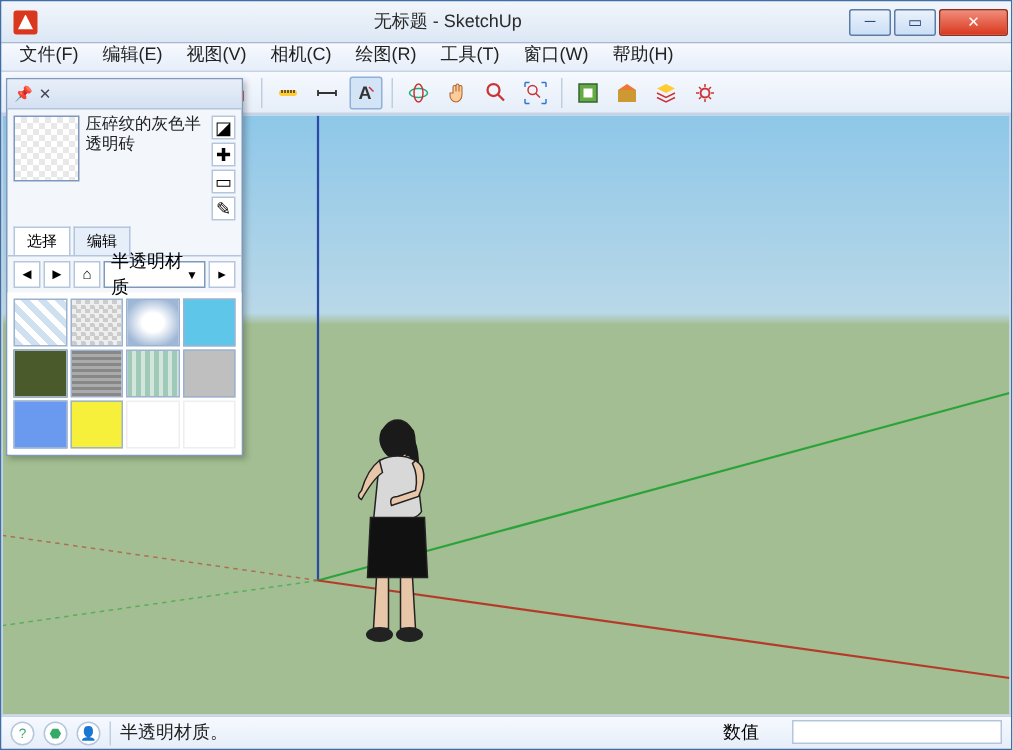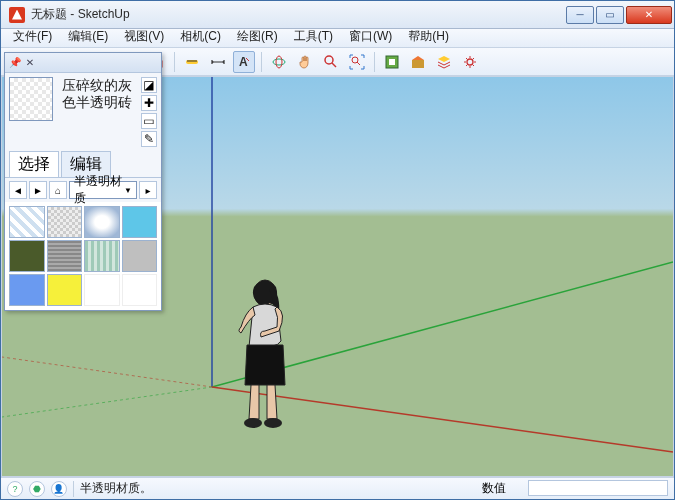--- a/index.html
+++ b/index.html
@@ -2,21 +2,21 @@
 <html><head>
 <meta charset="utf-8">
 <style>
 * { margin:0; padding:0; box-sizing:border-box; font-family:"Microsoft YaHei","SimSun",Tahoma,sans-serif; font-size:12px; }
 html,body { width:675px; height:500px; overflow:hidden; background:#fff; }
 .window { width:675px; height:500px; border:1px solid #3f6ea5; display:flex; flex-direction:column; background:#eef2f7; }
 
 .titlebar { height:28px; background:linear-gradient(#f2f6fb,#dce7f5); display:flex; align-items:center; padding:0 2px; border-bottom:1px solid #a8b8cf; }
 .titlebar .app-icon { width:16px; height:16px; background:#d9381e; border-radius:2px; margin:0 6px; position:relative; }
 .titlebar .app-icon::after { content:""; position:absolute; inset:3px; background:#fff; clip-path:polygon(50% 0,100% 100%,0 100%); }
-.titlebar .title { flex:1; color:#2a2a2a; }
+.titlebar .title { flex:1; color:#2a2a2a;text-align:center; }
 .win-btns { display:flex; gap:2px; }
 .win-btn { width:28px; height:18px; border:1px solid #5b7ba7; border-radius:2px; background:linear-gradient(#eaf1fb,#cbdff6); display:flex; align-items:center; justify-content:center; font-size:10px; color:#2a4a7a; cursor:default; }
 .win-btn.close { width:46px; background:linear-gradient(#f08d7a,#d9381e); color:#fff; border-color:#9b2b18; }
 
 .menubar { height:19px; background:linear-gradient(#f6f9fe,#e6eef9); display:flex; align-items:flex-end; padding:0 4px; border-bottom:1px solid #c6d3e4; gap:0; }
 .menubar .menu-item { padding:2px 8px; color:#222; cursor:default; }
 
 .toolbar { height:28px; background:linear-gradient(#f6f9fe,#e6eef9); border-bottom:1px solid #c6d3e4; display:flex; align-items:center; padding:0 4px; gap:4px; }
 .tb-grip { width:5px; height:20px; background:repeating-linear-gradient(0deg,#9bb2d0 0 1px,transparent 1px 3px); margin-right:2px; }
 .tb-btn { width:22px; height:22px; display:flex; align-items:center; justify-content:center; border:1px solid transparent; border-radius:2px; cursor:default; }
@@ -27,25 +27,25 @@
 .workspace { flex:1; position:relative; background:linear-gradient(#8ec7e8 0%,#b9d8e8 33%,#a3be92 35%,#a3be92 100%); border:1px solid #c6d3e4; margin:0; overflow:hidden; }
 .axes { position:absolute; inset:0; }
 .figure { position:absolute; left:215px; top:200px; width:80px; height:155px; }
 
 .panel { position:absolute; left:4px; top:52px; width:158px; background:#f3f6fb; border:1px solid #7f98bd; box-shadow:2px 2px 4px rgba(0,0,0,.25); }
 .panel-head { height:20px; background:linear-gradient(#e8eff9,#d4e1f2); display:flex; align-items:center; padding:0 4px; border-bottom:1px solid #b4c6de; }
 .panel-head .t { flex:1; color:#222; }
 .panel-head .pin,.panel-head .x { width:14px; height:14px; display:flex; align-items:center; justify-content:center; font-size:10px; color:#445; cursor:default; }
 .panel-row1 { display:flex; padding:4px; gap:4px; align-items:flex-start; }
 .swatch-lg { width:44px; height:44px; border:1px solid #7f98bd; background:repeating-conic-gradient(#e8e8e8 0 25%,#fff 0 50%) 0 0/8px 8px; }
-.mat-name { flex:1; font-size:14px; color:#222; line-height:1.2;text-align:center; }
+.mat-name { flex:1; font-size:11px; color:#222; line-height:1.2; }
 .panel-tools { width:16px; display:flex; flex-direction:column; gap:2px; }
 .ptool { width:16px; height:16px; border:1px solid #b4c6de; background:#fff; display:flex; align-items:center; justify-content:center; }
 .tabs { display:flex; border-bottom:1px solid #b4c6de; padding:0 4px; gap:2px; }
-.tab { padding:2px 8px; background:#e6eef9; border:1px solid #b4c6de; border-bottom:none; font-size:16px; cursor:default; }
+.tab { padding:2px 8px; background:#e6eef9; border:1px solid #b4c6de; border-bottom:none; font-size:10px; cursor:default; }
 .tab.active { background:#fff; }
 .nav-row { display:flex; align-items:center; padding:3px 4px; gap:2px; }
 .nav-btn { width:18px; height:18px; display:flex; align-items:center; justify-content:center; border:1px solid #b4c6de; background:#fff; font-size:10px; cursor:default; }
 .combo { flex:1; height:18px; border:1px solid #7f98bd; background:#fff; display:flex; align-items:center; padding:0 4px; font-size:11px; }
 .combo .arr { margin-left:auto; font-size:8px; }
 .grid { display:grid; grid-template-columns:repeat(4,1fr); gap:2px; padding:4px; background:#fff; }
 .sw { height:32px; border:1px solid #9bb2d0; cursor:default; }
 .sw1 { background:repeating-linear-gradient(45deg,#cfe0f0 0 4px,#fff 4px 8px); }
 .sw2 { background:repeating-conic-gradient(#ccc 0 25%,#eee 0 50%) 0 0/6px 6px; }
 .sw3 { background:radial-gradient(#fff 30%,#9fb7d6 80%); }

